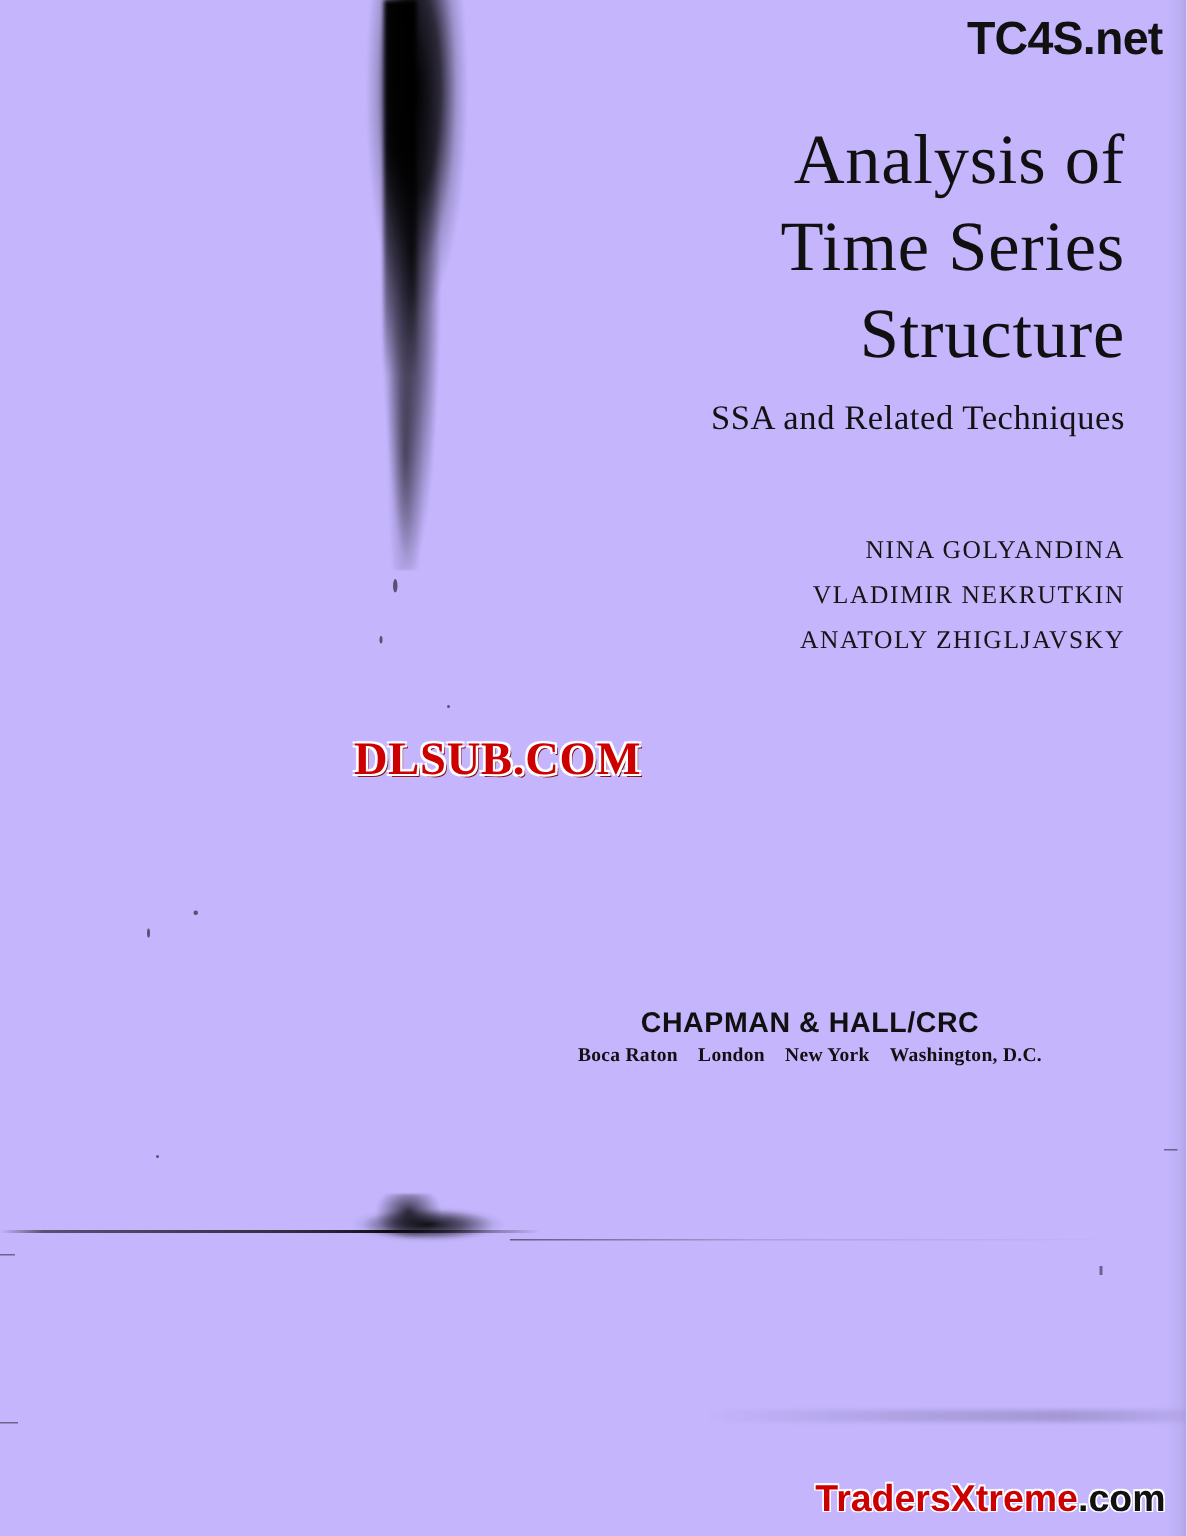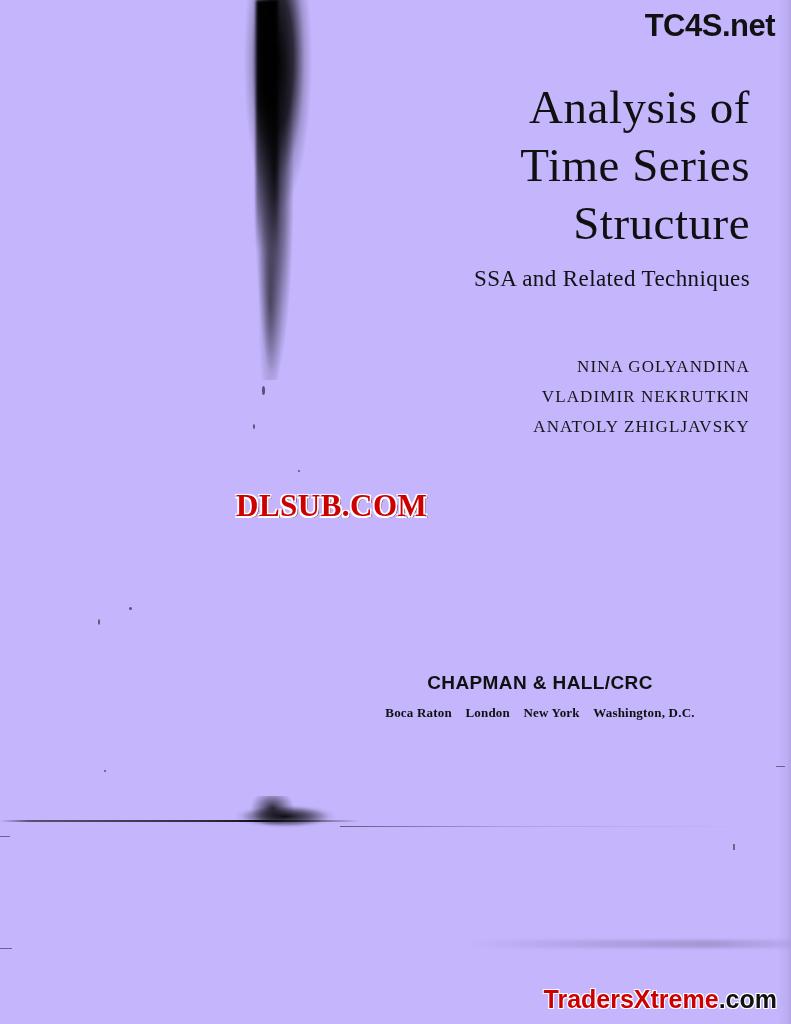--- a/index.html
+++ b/index.html
@@ -185,21 +185,21 @@
   }
   .publisher-name {
     font-family: "Liberation Sans", sans-serif;
     font-weight: bold;
     font-size: 19px;
     letter-spacing: 0.4px;
     color: #101010;
     text-align: center;
   }
   .publisher-cities {
-    margin-top: 11px;
+    margin-top: 1px;
     font-family: "Liberation Serif", serif;
     font-weight: bold;
     font-size: 13px;
     letter-spacing: 0.2px;
     color: #101010;
   }
   .publisher-cities span { margin: 0 5px; }
 </style>
 </head>
 <body>

